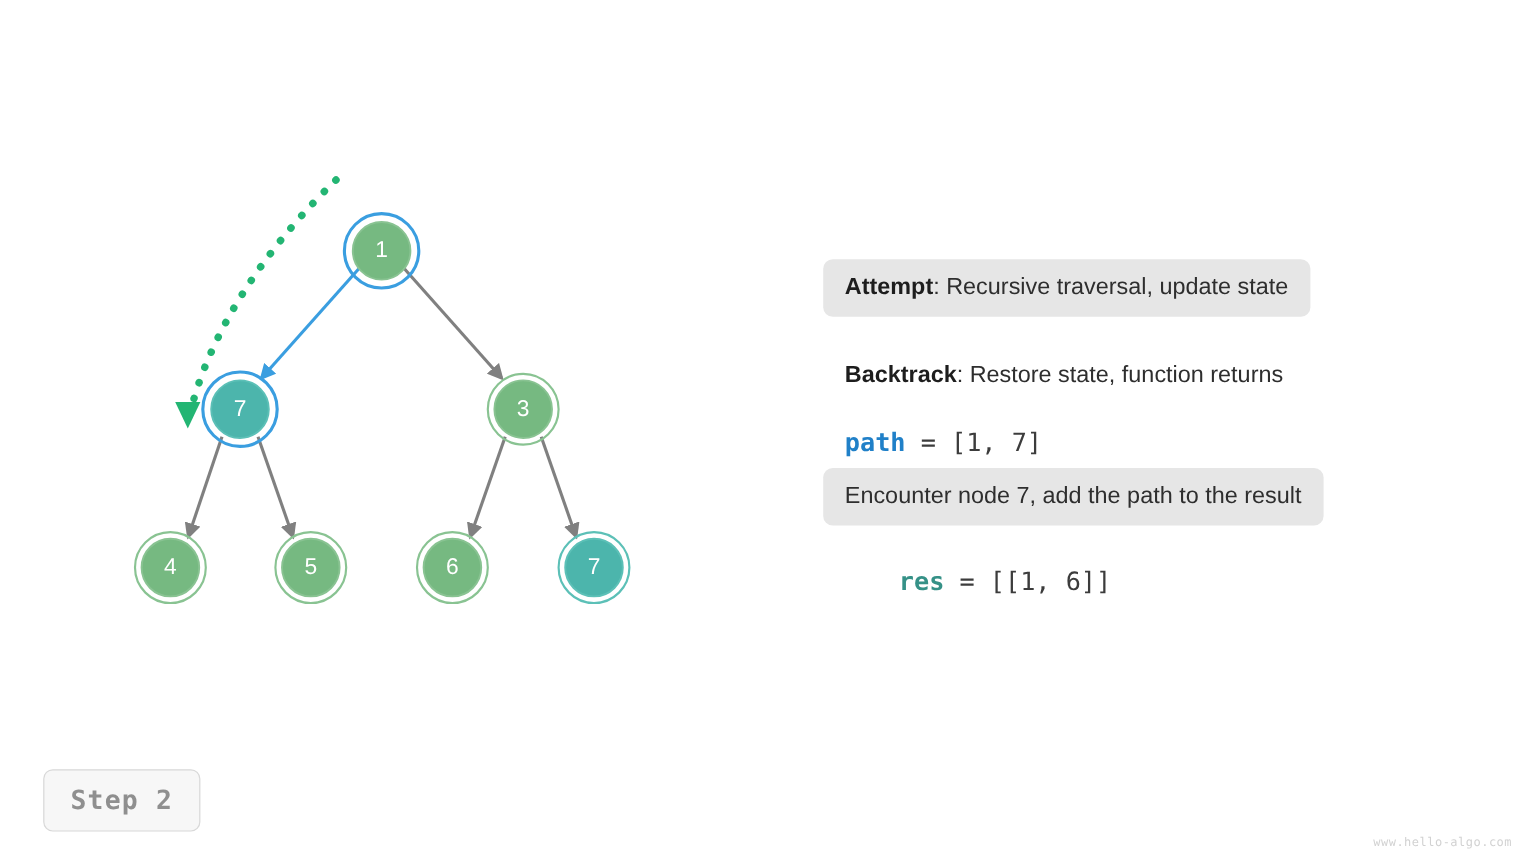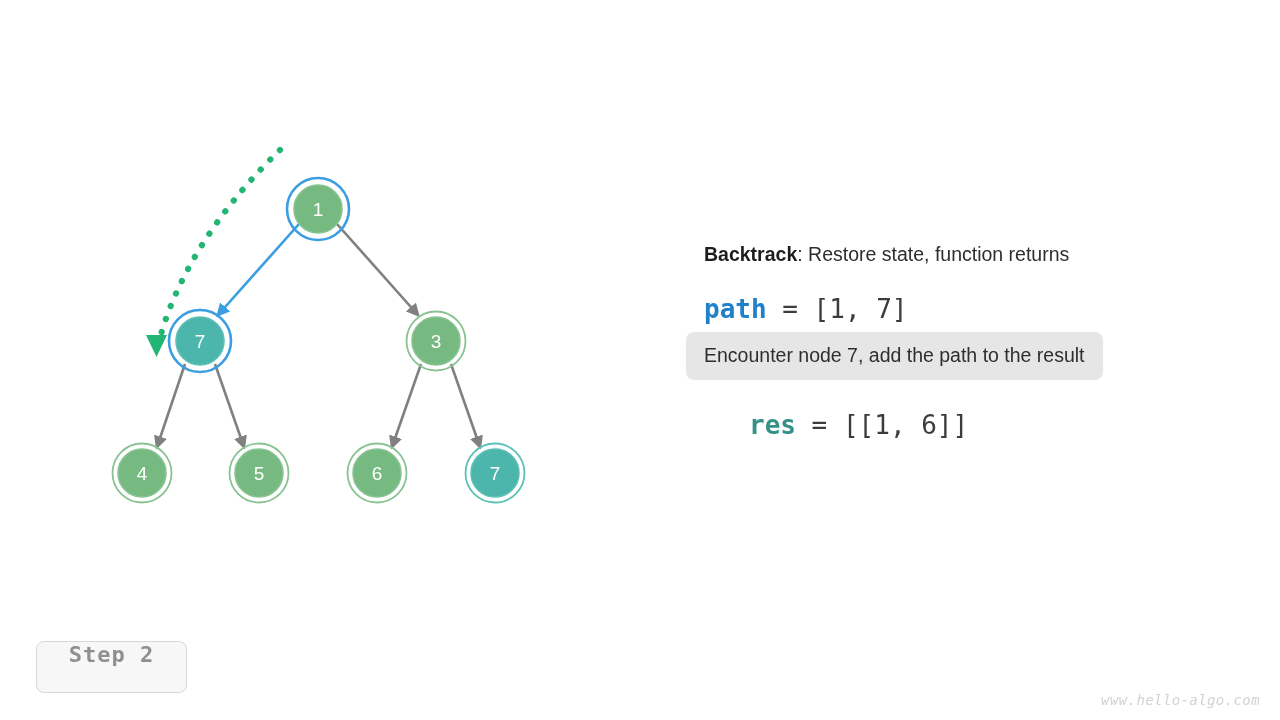--- a/index.html
+++ b/index.html
@@ -60,60 +60,60 @@
     font-family: "Liberation Sans", sans-serif;
     font-size: 19.5px;
     color: #2e2e2e;
     white-space: pre;
     line-height: 1;
   }
   .txt b { font-weight: bold; color: #1d1d1d; }
 
   .code {
     font-family: "DejaVu Sans Mono", monospace;
-    font-size: 26px;
+    font-size: 21px;
     color: #3c3c3c;
     white-space: pre;
     line-height: 1;
   }
   .code .var-blue  { color: #2080c8; font-weight: bold; }
   .code .var-teal  { color: #359187; font-weight: bold; margin-left: 45px; }
 
   
   .step-badge {
     position: absolute;
     left: 36px;
     top: 641px;
-    width: 151px;
+    width: 131px;
     height: 52px;
     background: #f7f7f7;
     border: 1.4px solid #d8d8d8;
     border-radius: 8px;
     display: flex;
+    align-items: center;
     justify-content: center;
     box-sizing: border-box;
   }
   .step-badge span {
     font-family: "DejaVu Sans Mono", monospace;
     font-size: 22px;
     font-weight: bold;
     color: #8f8f8f;
     letter-spacing: 1px;
   }
 
   
   .watermark {
     position: absolute;
     right: 20px;
     bottom: 12px;
     font-family: "DejaVu Sans Mono", monospace;
-    font-size: 14px;
+    font-size: 10px;
     color: #d2d2d2;
     letter-spacing: 0.4px;
-    font-style: italic;
   }
 </style>
 </head>
 <body>
 
 <svg id="tree-canvas" viewBox="0 0 620 560">
   <defs>
     <marker id="arrow-gray" viewBox="0 0 10 10" refX="8" refY="5" markerWidth="5.2" markerHeight="5.2" orient="auto-start-reverse">
       <path d="M 0 0 L 10 5 L 0 10 z" fill="#808080"></path>
     </marker>
@@ -175,20 +175,25 @@
     <g>
       <circle cx="495" cy="473" r="29.5" fill="none" stroke="#5cc0b7" stroke-width="1.8"></circle>
       <circle cx="495" cy="473" r="24" fill="#4cb5ac" stroke="#5cc0b7" stroke-width="1.6"></circle>
       <text x="495" y="473" text-anchor="middle" dominant-baseline="central" font-family="Liberation Sans, sans-serif" font-size="19" fill="#ffffff">7</text>
     </g>
   </g>
 </svg>
 
 <div class="panel">
 
+  <div class="panel-row">
+    <div class="hl-box">
+      <span class="txt"><b>Attempt</b><span>: Recursive traversal, update state</span></span>
+    </div>
+  </div>
 
   <div class="panel-row">
     <div class="plain-row">
       <span class="txt"><b>Backtrack</b><span>: Restore state, function returns</span></span>
     </div>
   </div>
 
   <div class="panel-row">
     <div class="plain-row">
       <span class="code"><span class="var-blue">path</span><span> = [1, 7]</span></span>

